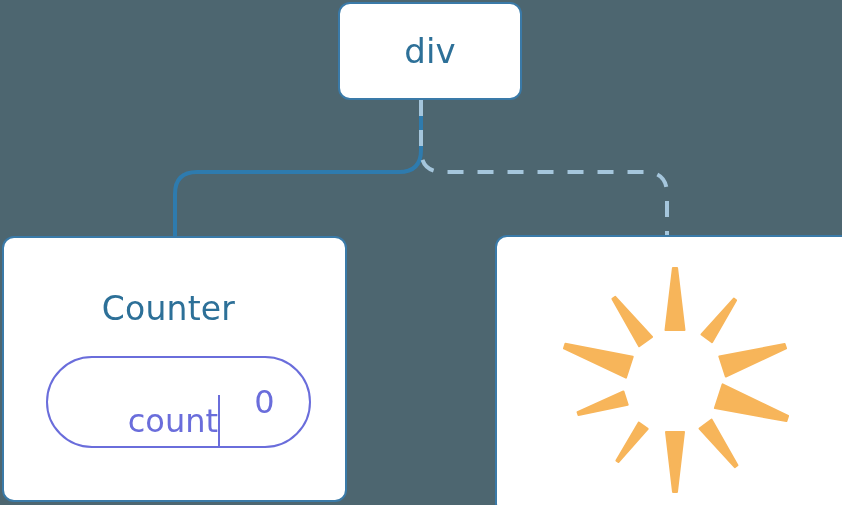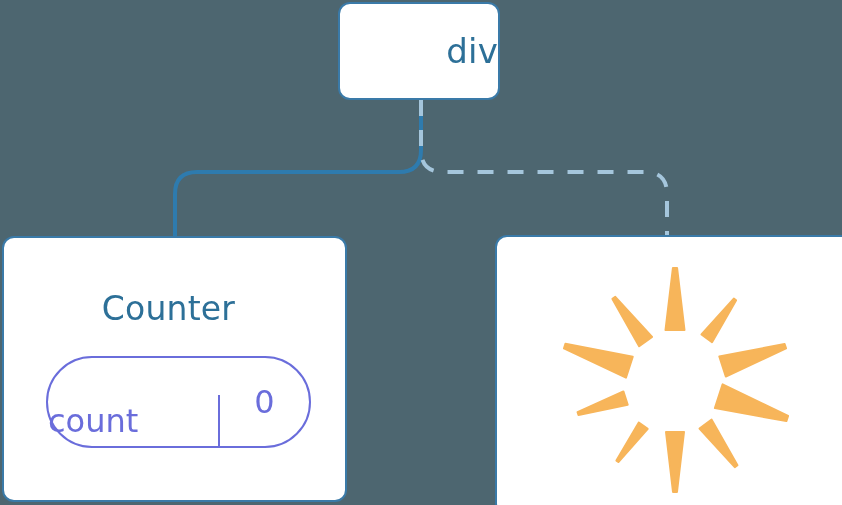--- a/index.html
+++ b/index.html
@@ -33,25 +33,25 @@
   .node {
     position: absolute;
     background: #ffffff;
     border: 2px solid #3a7aa8;
     border-radius: 12px;
     box-sizing: border-box;
   }
   .node-div {
     left: 338px;
     top: 2px;
-    width: 162px;
+    width: 184px;
     height: 98px;
     display: flex;
     align-items: center;
-    justify-content: flex-end;
+    justify-content: center;
   }
   .node-counter {
     left: 2px;
     top: 236px;
     width: 345px;
     height: 266px;
   }
   .node-spinner {
     left: 495px;
     top: 235px;
@@ -85,21 +85,21 @@
     border: 2px solid #6a6ddb;
     border-radius: 46px;
     box-sizing: border-box;
     display: flex;
     align-items: stretch;
   }
   .pill-key {
     flex: 0 0 172px;
     display: flex;
     align-items: center;
-    justify-content: flex-start;
+    justify-content: flex-end;
     border-right: 2px solid #6a6ddb;
     box-sizing: border-box;
     margin-top: 37px;
   }
   .pill-val {
     flex: 1 1 auto;
     display: flex;
     align-items: center;
     justify-content: center;
   }

